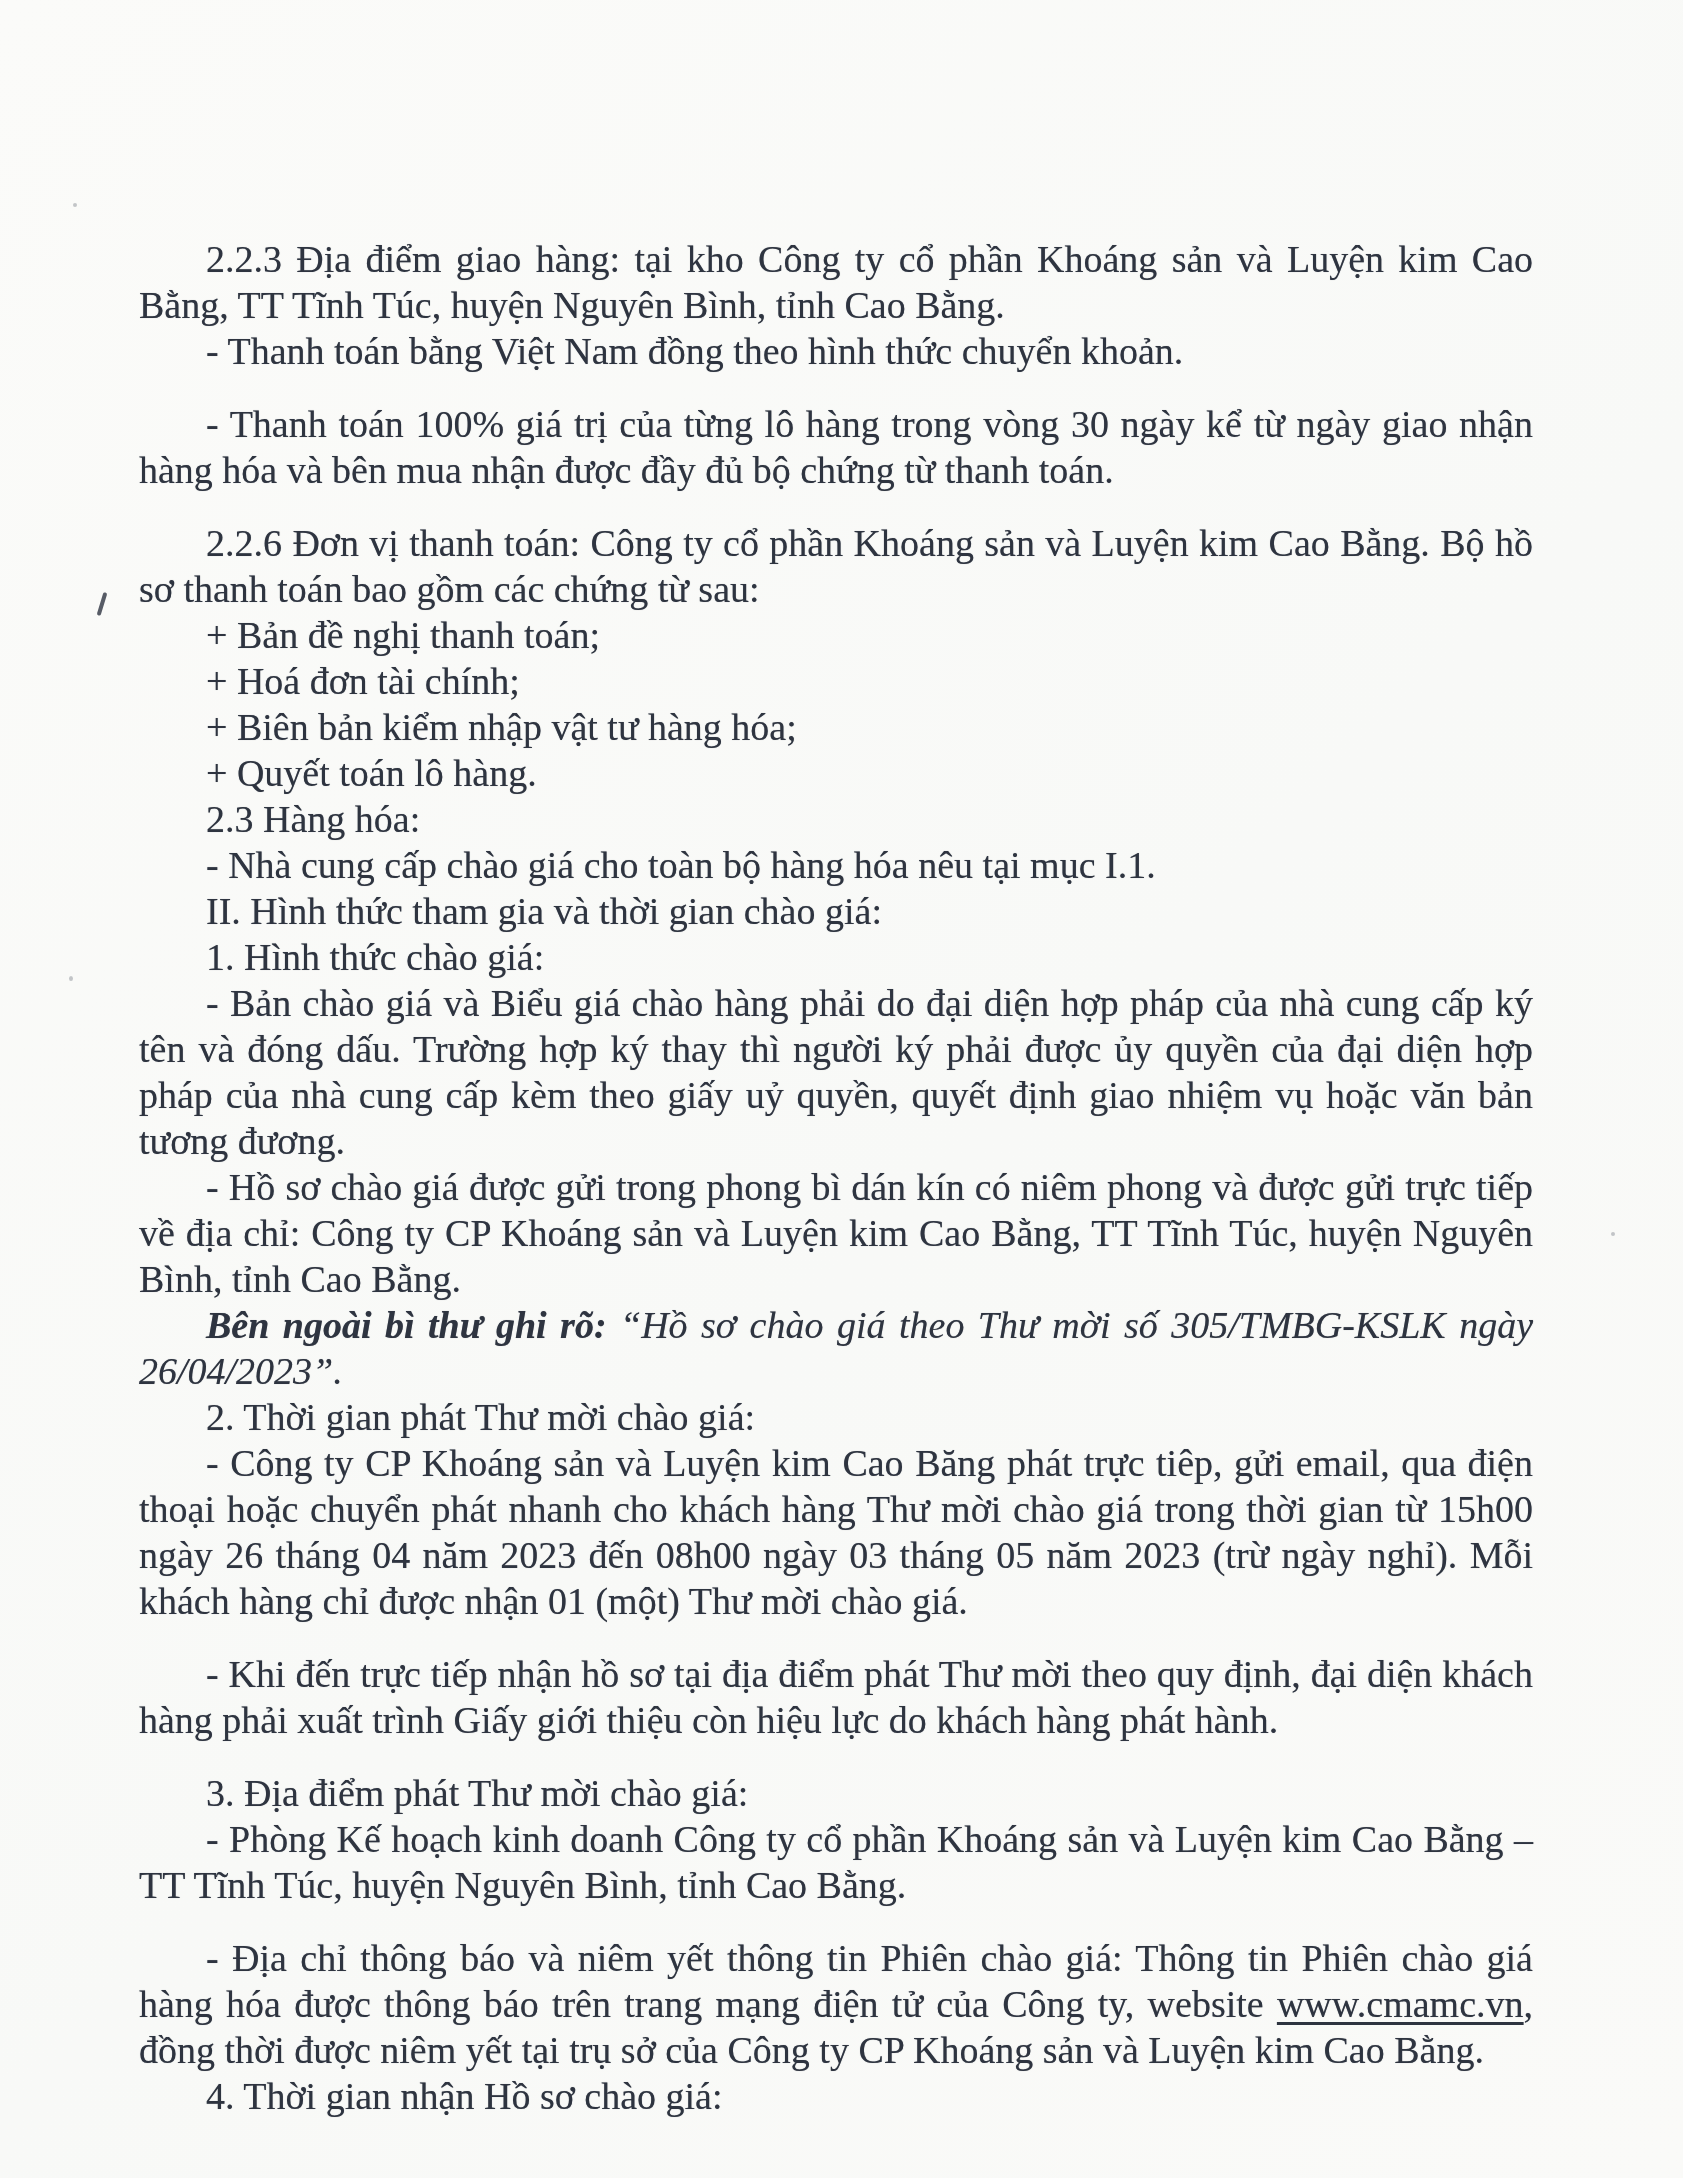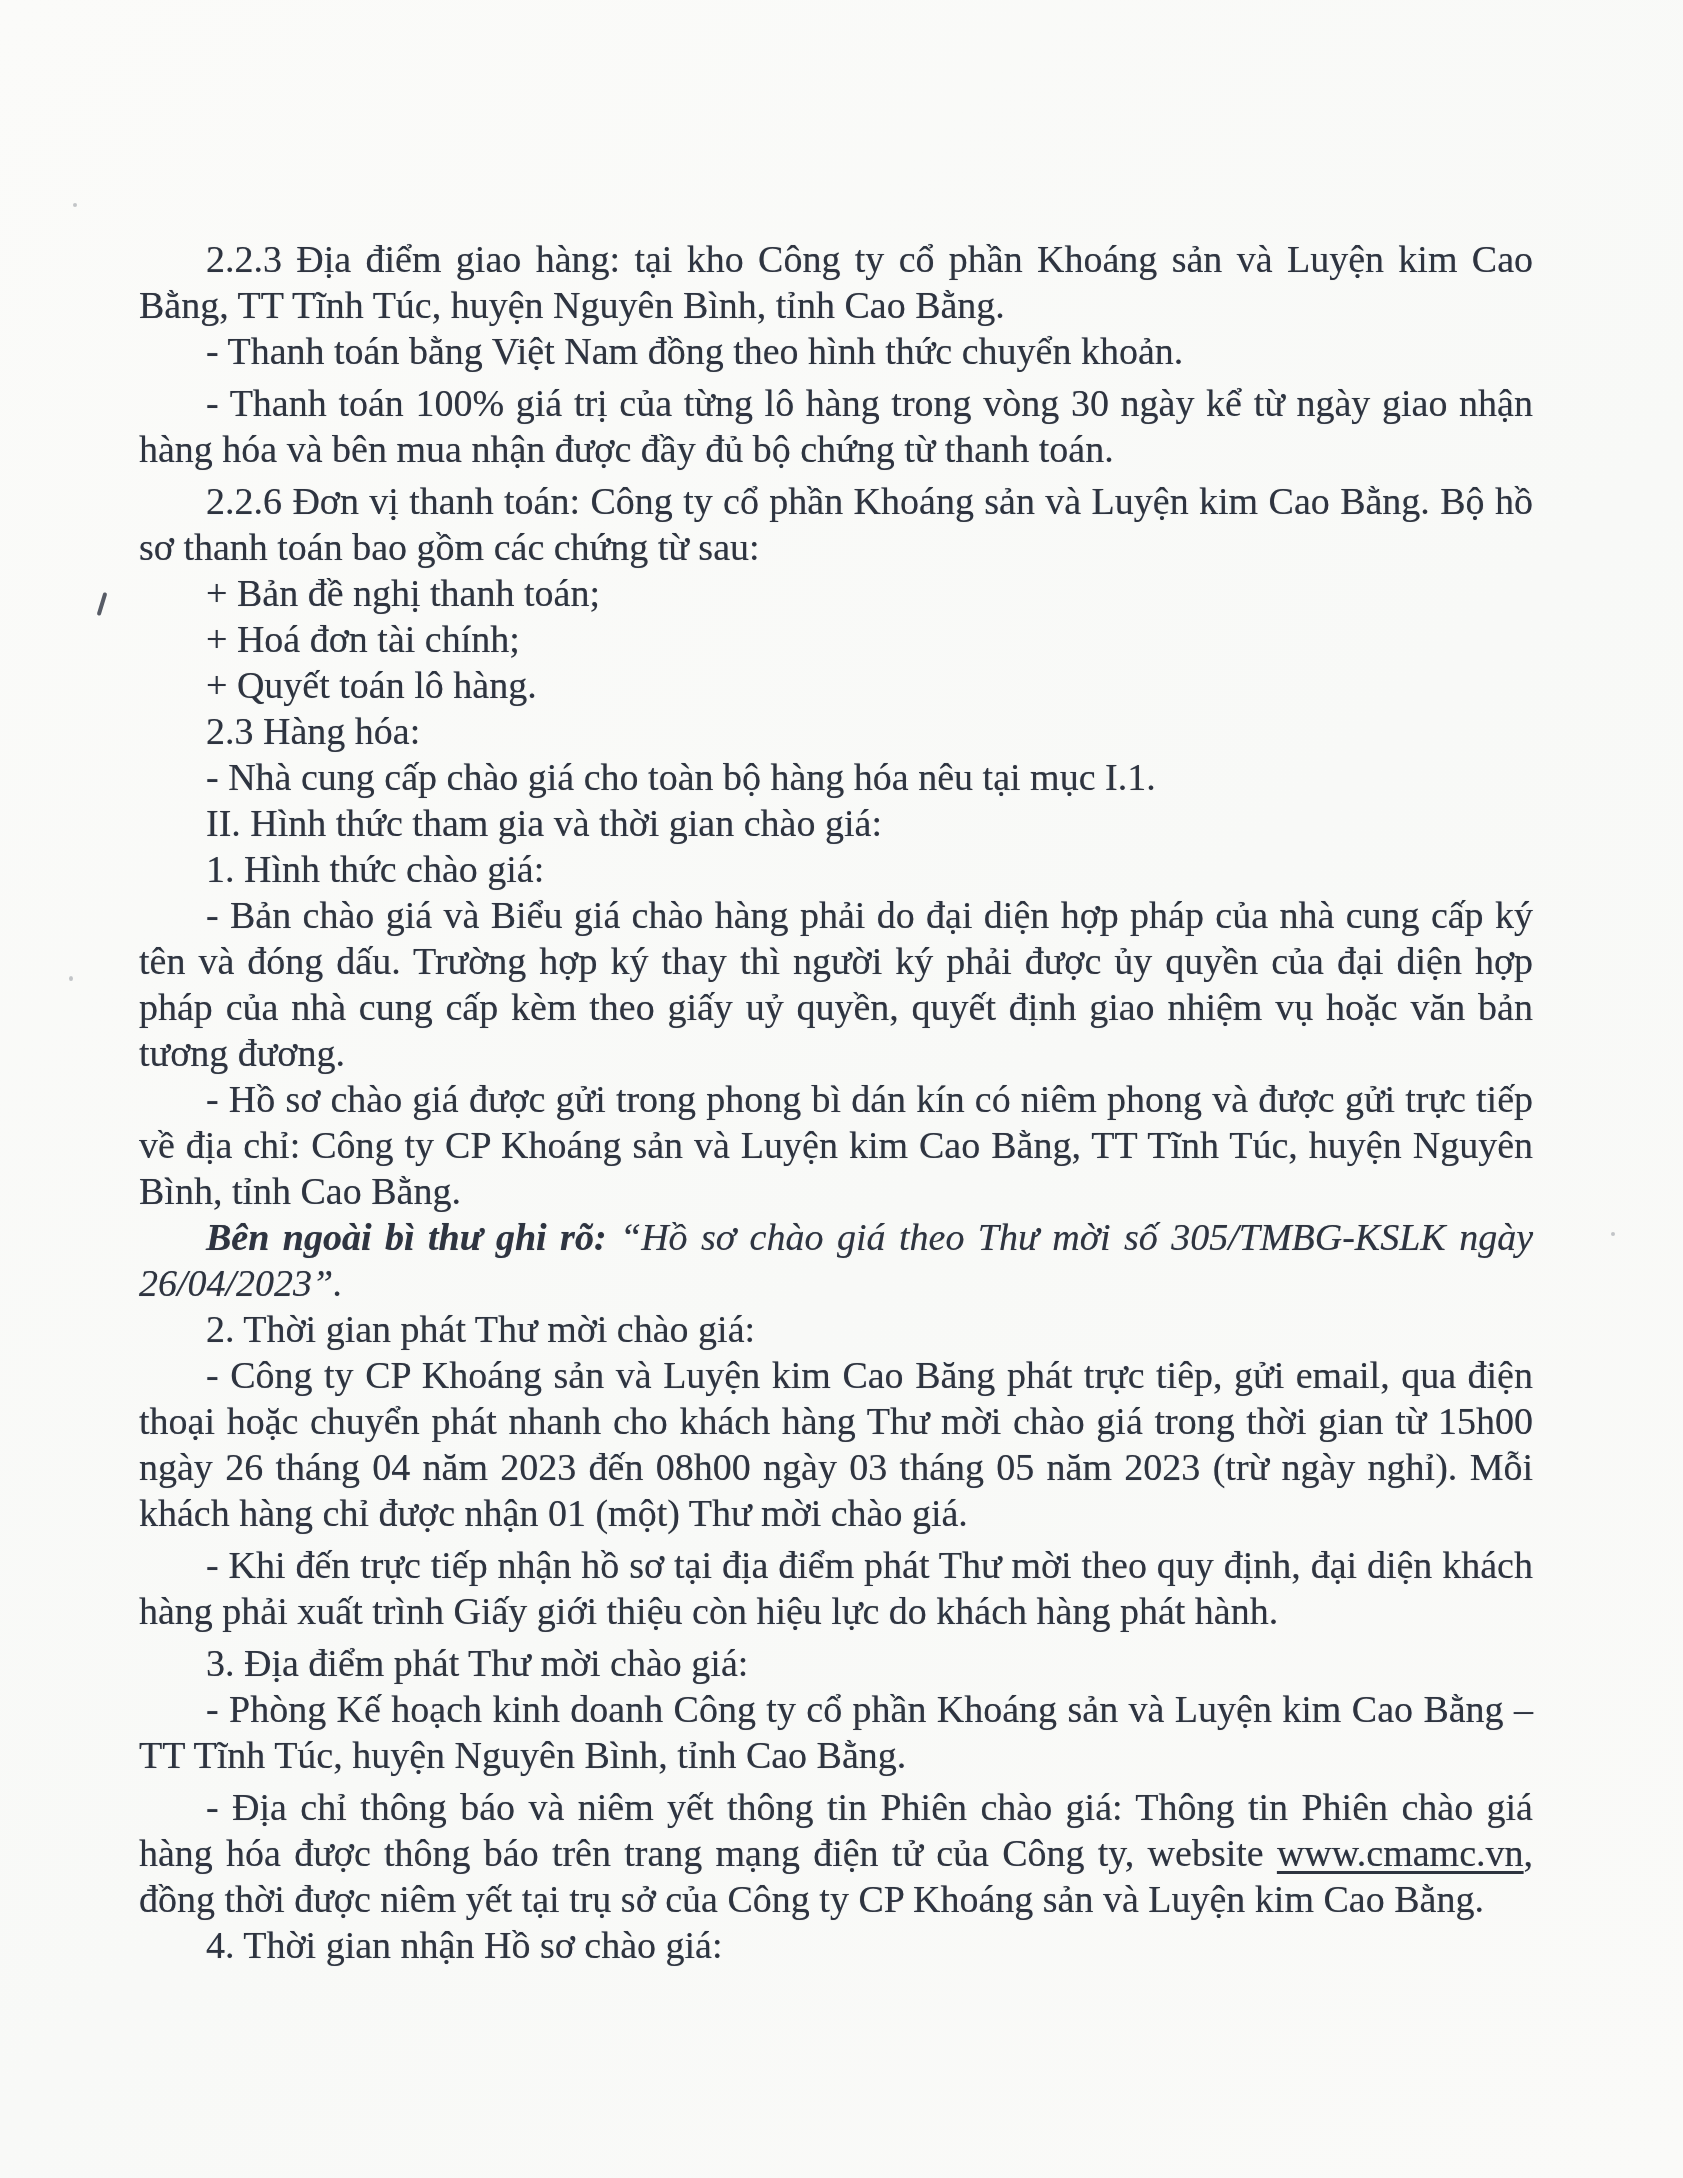--- a/index.html
+++ b/index.html
@@ -19,21 +19,21 @@
     top: 236px;
     font-size: 38px;
     line-height: 46px;
     text-shadow: 0 0 0.7px rgba(46, 52, 64, 0.55);
   }
   .para {
     margin: 0;
     text-indent: 67px;
     text-align: justify;
   }
-  .para.gap { margin-top: 6px; }
+  .para.gap { margin-top: 27px; }
   .seg-normal { font-style: normal; font-weight: normal; }
   .seg-bold { font-weight: normal; }
   .seg-bold-italic { font-weight: bold; font-style: italic; }
   .seg-italic { font-style: italic; }
   a.seg-link {
     color: inherit;
     text-decoration: underline;
     text-underline-offset: 5px;
     cursor: pointer;
   }
@@ -61,20 +61,21 @@
   <div class="dust d1"></div>
   <div class="dust d2"></div>
   <div class="dust d3"></div>
   <div class="doc-body">
       <p class="para"><span class="seg-normal">2.2.3 Địa điểm giao hàng: tại kho Công ty cổ phần Khoáng sản và Luyện kim Cao Bằng, TT Tĩnh Túc, huyện Nguyên Bình, tỉnh Cao Bằng.</span></p>
       <p class="para"><span class="seg-normal">- Thanh toán bằng Việt Nam đồng theo hình thức chuyển khoản.</span></p>
       <p class="para gap"><span class="seg-normal">- Thanh toán 100% giá trị của từng lô hàng trong vòng 30 ngày kể từ ngày giao nhận hàng hóa và bên mua nhận được đầy đủ bộ chứng từ thanh toán.</span></p>
       <p class="para gap"><span class="seg-normal">2.2.6 Đơn vị thanh toán: Công ty cổ phần Khoáng sản và Luyện kim Cao Bằng. Bộ hồ sơ thanh toán bao gồm các chứng từ sau:</span></p>
       <p class="para"><span class="seg-normal">+ Bản đề nghị thanh toán;</span></p>
       <p class="para"><span class="seg-normal">+ Hoá đơn tài chính;</span></p>
+      <p class="para"><span class="seg-normal">+ Biên bản kiểm nhập vật tư hàng hóa;</span></p>
       <p class="para"><span class="seg-normal">+ Quyết toán lô hàng.</span></p>
       <p class="para"><span class="seg-normal">2.3 Hàng hóa:</span></p>
       <p class="para"><span class="seg-normal">- Nhà cung cấp chào giá cho toàn bộ hàng hóa nêu tại mục I.1.</span></p>
       <p class="para"><span class="seg-bold">II. Hình thức tham gia và thời gian chào giá:</span></p>
       <p class="para"><span class="seg-normal">1. Hình thức chào giá:</span></p>
       <p class="para"><span class="seg-normal">- Bản chào giá và Biểu giá chào hàng phải do đại diện hợp pháp của nhà cung cấp ký tên và đóng dấu. Trường hợp ký thay thì người ký phải được ủy quyền của đại diện hợp pháp của nhà cung cấp kèm theo giấy uỷ quyền, quyết định giao nhiệm vụ hoặc văn bản tương đương.</span></p>
       <p class="para"><span class="seg-normal">- Hồ sơ chào giá được gửi trong phong bì dán kín có niêm phong và được gửi trực tiếp về địa chỉ: Công ty CP Khoáng sản và Luyện kim Cao Bằng, TT Tĩnh Túc, huyện Nguyên Bình, tỉnh Cao Bằng.</span></p>
       <p class="para"><span class="seg-bold-italic">Bên ngoài bì thư ghi rõ: </span><span class="seg-italic">“Hồ sơ chào giá theo Thư mời số 305/TMBG-KSLK ngày 26/04/2023”.</span></p>
       <p class="para"><span class="seg-normal">2. Thời gian phát Thư mời chào giá:</span></p>
       <p class="para"><span class="seg-normal">- Công ty CP Khoáng sản và Luyện kim Cao Băng phát trực tiêp, gửi email, qua điện thoại hoặc chuyển phát nhanh cho khách hàng Thư mời chào giá trong thời gian từ 15h00 ngày 26 tháng 04 năm 2023 đến 08h00 ngày 03 tháng 05 năm 2023 (trừ ngày nghỉ). Mỗi khách hàng chỉ được nhận 01 (một) Thư mời chào giá.</span></p>

